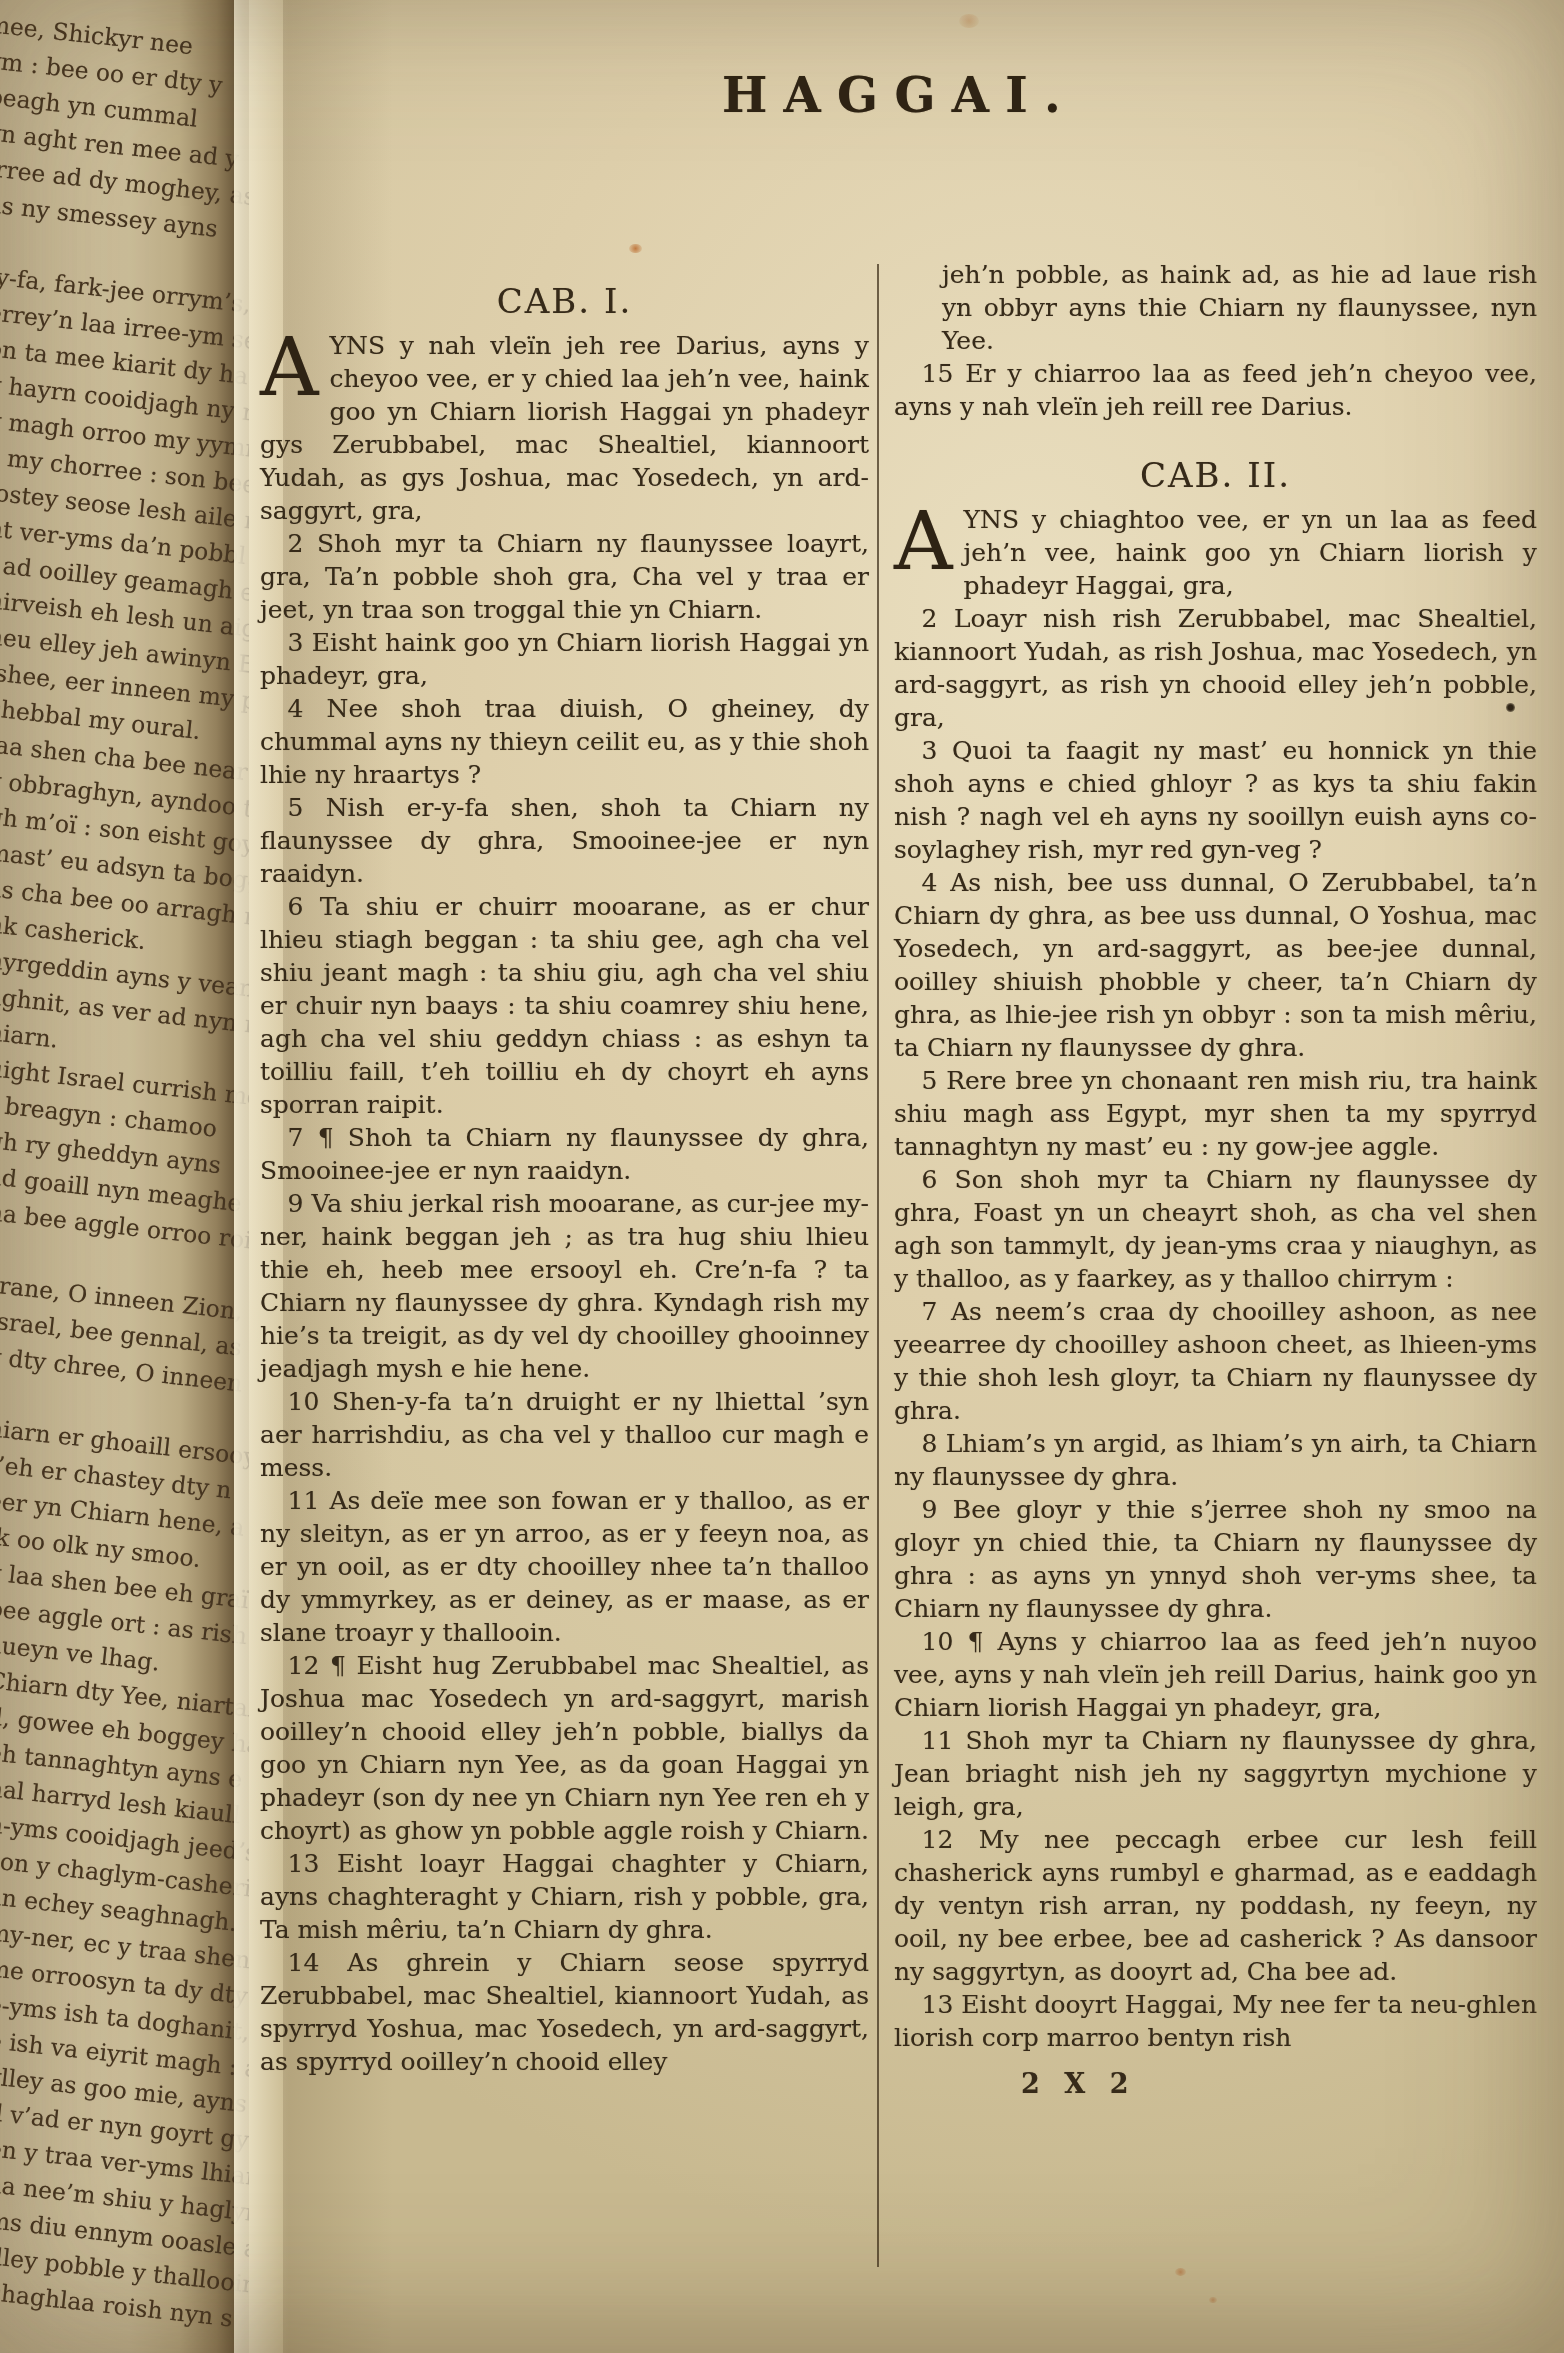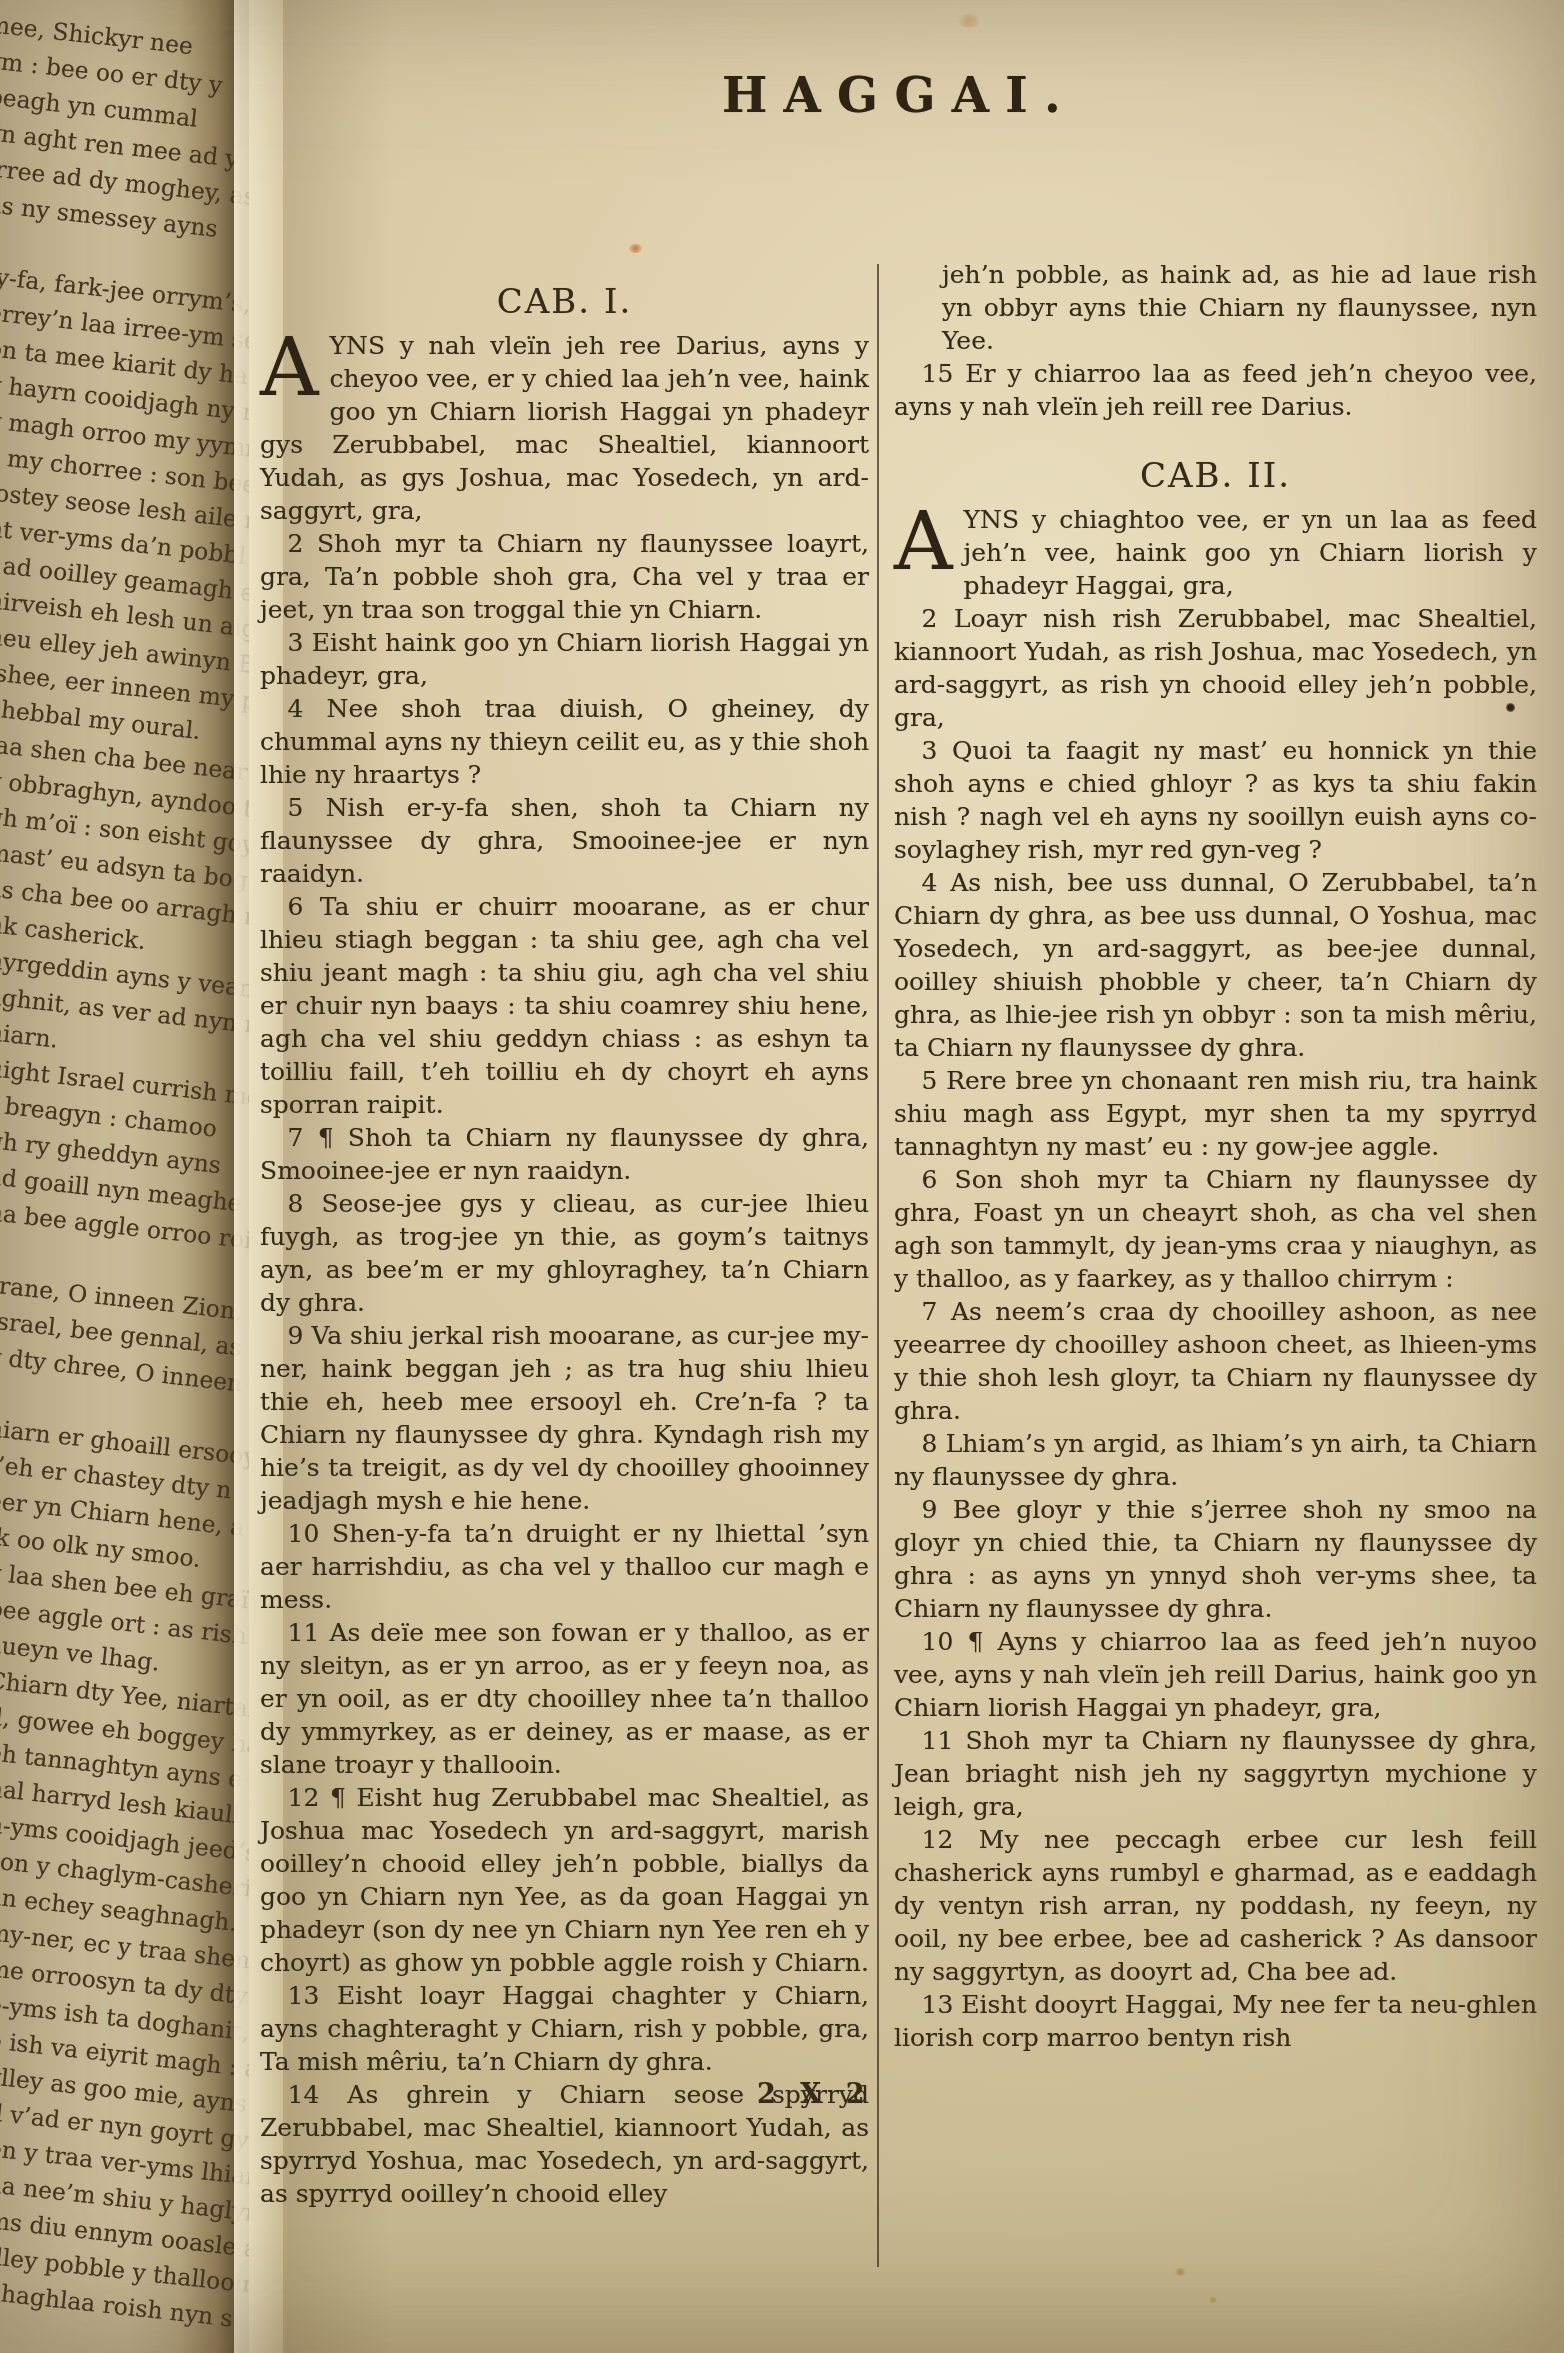--- a/index.html
+++ b/index.html
@@ -44,21 +44,21 @@
   .rule{position:absolute;left:877px;top:264px;width:2.3px;height:2003px;background:rgba(62,47,26,.72);}
 
   .chap-heading{text-align:center;font-size:34px;letter-spacing:.06em;margin:0 0 11px 0;font-weight:400;}
   .col-right .chap-heading{margin-top:36px;}
 
   .opening{margin:0;}
   .dropcap{float:left;font-size:81px;line-height:64px;padding:6.3px 11px 0 0;color:#2e2314;font-weight:500;}
   .verses p, .carryover p{margin:0;text-indent:1.1em;}
   .carryover p:first-child{text-indent:0;margin-left:48px;}
 
-  .signature{margin-top:23px;text-align:left;font-size:27px;font-weight:700;
+  .signature{margin-top:13px;text-align:center;font-size:27px;font-weight:700;
     letter-spacing:.28em;transform:translateX(-137px);}
 
   
   .stain{position:absolute;border-radius:50%;pointer-events:none;}
   .stain-1{left:629px;top:244px;width:12.5px;height:8.6px;background:radial-gradient(circle,rgba(187,107,45,.85),rgba(187,107,45,0));}
   .stain-2{left:1506px;top:703px;width:8.6px;height:8.6px;background:radial-gradient(circle,#2c2216 40%,rgba(44,34,22,0));}
   .stain-3{left:1175px;top:2268px;width:11px;height:7.8px;background:radial-gradient(circle,rgba(176,96,42,.55),rgba(176,96,42,0));}
   .stain-4{left:1209px;top:2297px;width:7.8px;height:6.3px;background:radial-gradient(circle,rgba(176,96,42,.45),rgba(176,96,42,0));}
   .stain-5{left:959px;top:14px;width:20.3px;height:14px;background:radial-gradient(circle,rgba(190,120,60,.35),rgba(190,120,60,0));}
 </style>
@@ -145,21 +145,20 @@
   <div class="col col-left">
     <div class="chap-heading">CAB. I.</div>
     <p class="opening"><span class="dropcap">A</span><span>YNS y nah vleïn jeh ree Darius, ayns y cheyoo vee, er y chied laa jeh’n vee, haink goo yn Chiarn liorish Haggai yn phadeyr gys Zerubbabel, mac Shealtiel, kiannoort Yudah, as gys Joshua, mac Yosedech, yn ard-saggyrt, gra,</span></p>
     <div class="verses">
         <p>2 Shoh myr ta Chiarn ny flaunyssee loayrt, gra, Ta’n pobble shoh gra, Cha vel y traa er jeet, yn traa son troggal thie yn Chiarn.</p>
         <p>3 Eisht haink goo yn Chiarn liorish Haggai yn phadeyr, gra,</p>
         <p>4 Nee shoh traa diuish, O gheiney, dy chummal ayns ny thieyn ceilit eu, as y thie shoh lhie ny hraartys ?</p>
         <p>5 Nish er-y-fa shen, shoh ta Chiarn ny flaunyssee dy ghra, Smooinee-jee er nyn raaidyn.</p>
         <p>6 Ta shiu er chuirr mooarane, as er chur lhieu stiagh beggan : ta shiu gee, agh cha vel shiu jeant magh : ta shiu giu, agh cha vel shiu er chuir nyn baays : ta shiu coamrey shiu hene, agh cha vel shiu geddyn chiass : as eshyn ta toilliu faill, t’eh toilliu eh dy choyrt eh ayns sporran raipit.</p>
         <p>7 ¶ Shoh ta Chiarn ny flaunyssee dy ghra, Smooinee-jee er nyn raaidyn.</p>
-        <p>8 Seose-jee gys y clieau, as cur-jee lhieu fuygh, as trog-jee yn thie, as goym’s taitnys ayn, as bee’m er my ghloyraghey, ta’n Chiarn dy ghra.</p>
         <p>9 Va shiu jerkal rish mooarane, as cur-jee my-ner, haink beggan jeh ; as tra hug shiu lhieu thie eh, heeb mee ersooyl eh. Cre’n-fa ? ta Chiarn ny flaunyssee dy ghra. Kyndagh rish my hie’s ta treigit, as dy vel dy chooilley ghooinney jeadjagh mysh e hie hene.</p>
         <p>10 Shen-y-fa ta’n druight er ny lhiettal ’syn aer harrishdiu, as cha vel y thalloo cur magh e mess.</p>
         <p>11 As deïe mee son fowan er y thalloo, as er ny sleityn, as er yn arroo, as er y feeyn noa, as er yn ooil, as er dty chooilley nhee ta’n thalloo dy ymmyrkey, as er deiney, as er maase, as er slane troayr y thallooin.</p>
         <p>12 ¶ Eisht hug Zerubbabel mac Shealtiel, as Joshua mac Yosedech yn ard-saggyrt, marish ooilley’n chooid elley jeh’n pobble, biallys da goo yn Chiarn nyn Yee, as da goan Haggai yn phadeyr (son dy nee yn Chiarn nyn Yee ren eh y choyrt) as ghow yn pobble aggle roish y Chiarn.</p>
         <p>13 Eisht loayr Haggai chaghter y Chiarn, ayns chaghteraght y Chiarn, rish y pobble, gra, Ta mish mêriu, ta’n Chiarn dy ghra.</p>
         <p>14 As ghrein y Chiarn seose spyrryd Zerubbabel, mac Shealtiel, kiannoort Yudah, as spyrryd Yoshua, mac Yosedech, yn ard-saggyrt, as spyrryd ooilley’n chooid elley</p>
       </div>
   </div>
 
   <div class="col col-right">

